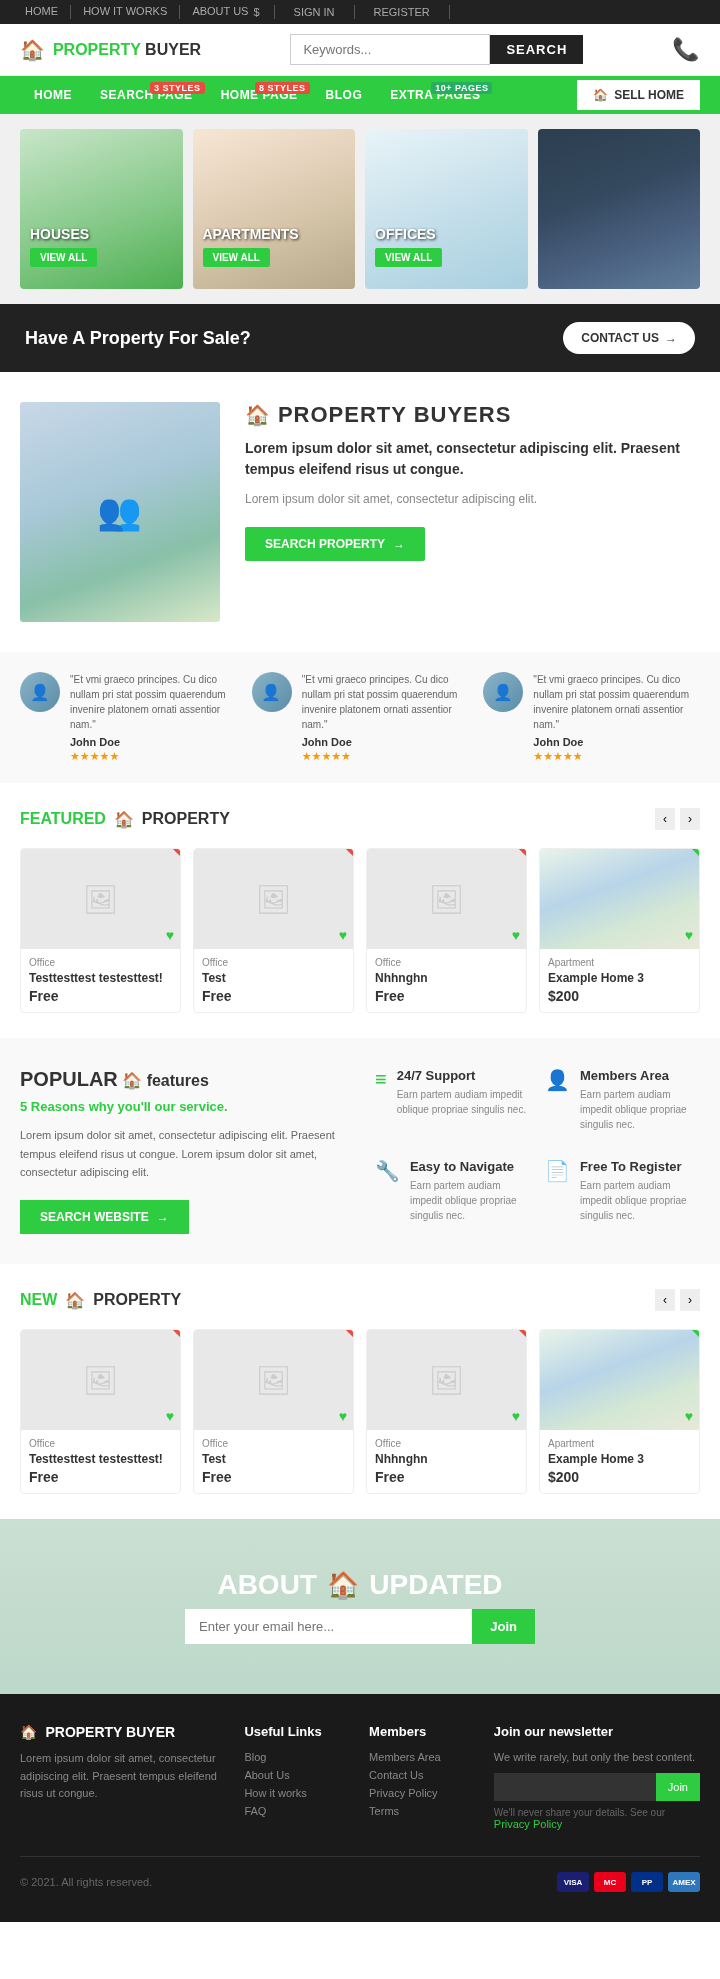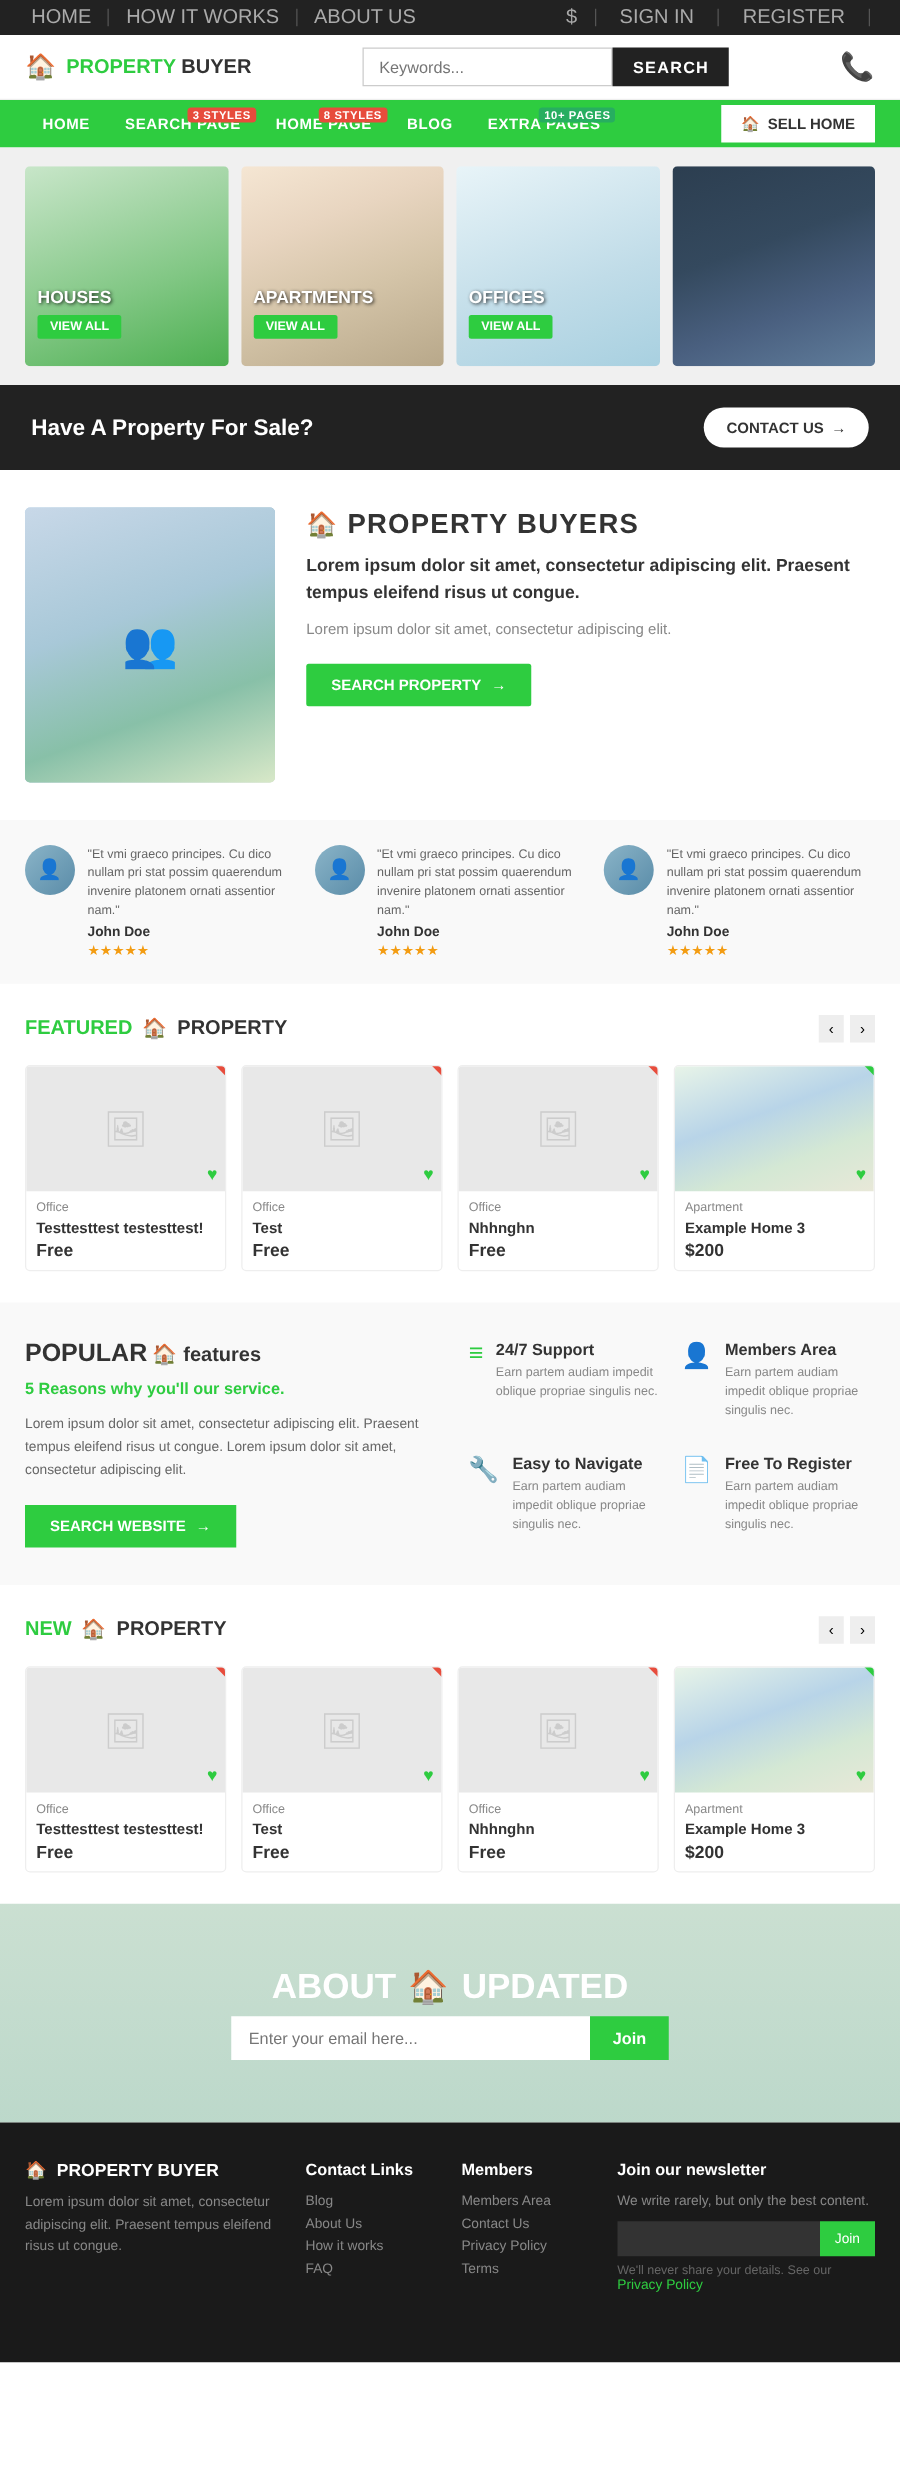--- a/index.html
+++ b/index.html
@@ -1,27 +1,27 @@
 <!DOCTYPE html>
 <html><head>
   <meta charset="utf-8">
   <style>
     * { margin: 0; padding: 0; box-sizing: border-box; }
     body { font-family: Arial, sans-serif; font-size: 14px; color: #333; background: #fff; width: 720px; }
 
     
-    .top-bar { background: #222; color: #aaa; font-size: 16px; padding: 5px 20px; display: flex; justify-content: space-between; align-items: center; }
+    .top-bar { background: #222; color: #aaa; font-size: 11px; padding: 5px 20px; display: flex; align-items: center; }
     .top-bar a { color: #aaa; text-decoration: none; margin: 0 5px; }
     .top-bar-right { display: flex; align-items: center; gap: 10px; }
 
     
     .header { background: #fff; padding: 10px 20px; display: flex; align-items: center; justify-content: space-between; border-bottom: 1px solid #eee; }
     .logo { display: flex; align-items: center; gap: 8px; font-weight: bold; font-size: 16px; }
     .logo-icon { color: #2ecc40; font-size: 20px; }
-    .header-search { display: flex; gap: 0; }
+    .header-search { display: flex; align-items: center; gap: 0; }
     .header-search input { border: 1px solid #ccc; padding: 7px 12px; font-size: 13px; width: 200px; outline: none; }
     .header-search button { background: #222; color: #fff; border: none; padding: 7px 16px; font-size: 13px; cursor: pointer; font-weight: bold; letter-spacing: 1px; }
     .phone-icon { color: #2ecc40; font-size: 22px; }
 
     
     .nav { background: #2ecc40; padding: 0 20px; display: flex; align-items: center; justify-content: space-between; }
     .nav-left { display: flex; align-items: center; }
     .nav-item { color: #fff; font-size: 12px; font-weight: bold; padding: 12px 14px; text-decoration: none; position: relative; display: inline-block; letter-spacing: 0.5px; }
     .badge { background: #e74c3c; color: #fff; font-size: 9px; padding: 1px 4px; border-radius: 3px; position: absolute; top: 6px; right: 2px; }
     .badge-green { background: #27ae60; }
@@ -459,21 +459,21 @@
 <footer class="footer">
   <div class="footer-grid">
     <div>
       <div class="footer-logo">
         <span class="icon">🏠</span>
         <span>PROPERTY BUYER</span>
       </div>
       <p class="footer-desc">Lorem ipsum dolor sit amet, consectetur adipiscing elit. Praesent tempus eleifend risus ut congue.</p>
     </div>
     <div class="footer-col">
-      <h4>Contact Links</h4>
+      <h4>Useful Links</h4>
       <a href="#">Blog</a>
       <a href="#">About Us</a>
       <a href="#">How it works</a>
       <a href="#">FAQ</a>
     </div>
     <div class="footer-col">
       <h4>Members</h4>
       <a href="#">Members Area</a>
       <a href="#">Contact Us</a>
       <a href="#">Privacy Policy</a>
@@ -485,13 +485,22 @@
       <div class="footer-newsletter-input">
         <input type="email" placeholder="" style="">
         <button>Join</button>
       </div>
       <p class="footer-newsletter-note">
         <span>We'll never share your details. See our</span>
         <a href="#">Privacy Policy</a>
       </p>
     </div>
   </div>
+  <div class="footer-bottom">
+    <span class="footer-bottom-text">© 2021. All rights reserved.</span>
+    <div class="payment-icons">
+      <span class="payment-icon visa">VISA</span>
+      <span class="payment-icon mc">MC</span>
+      <span class="payment-icon pp">PP</span>
+      <span class="payment-icon amex">AMEX</span>
+    </div>
+  </div>
 </footer>
 
 </body></html>

